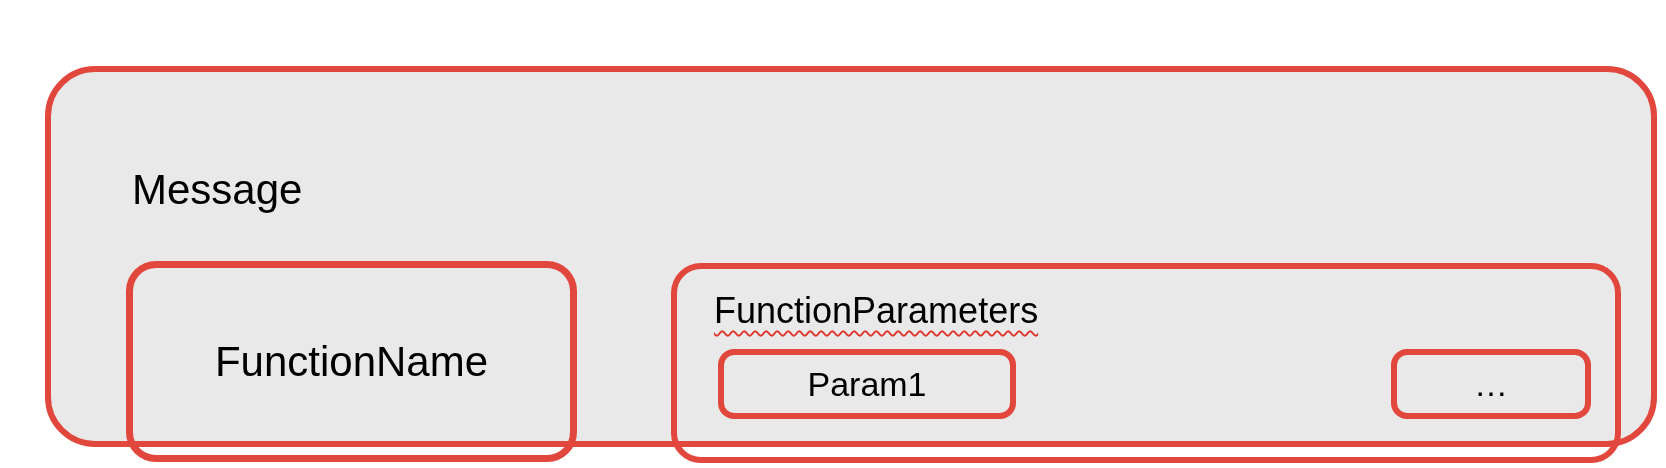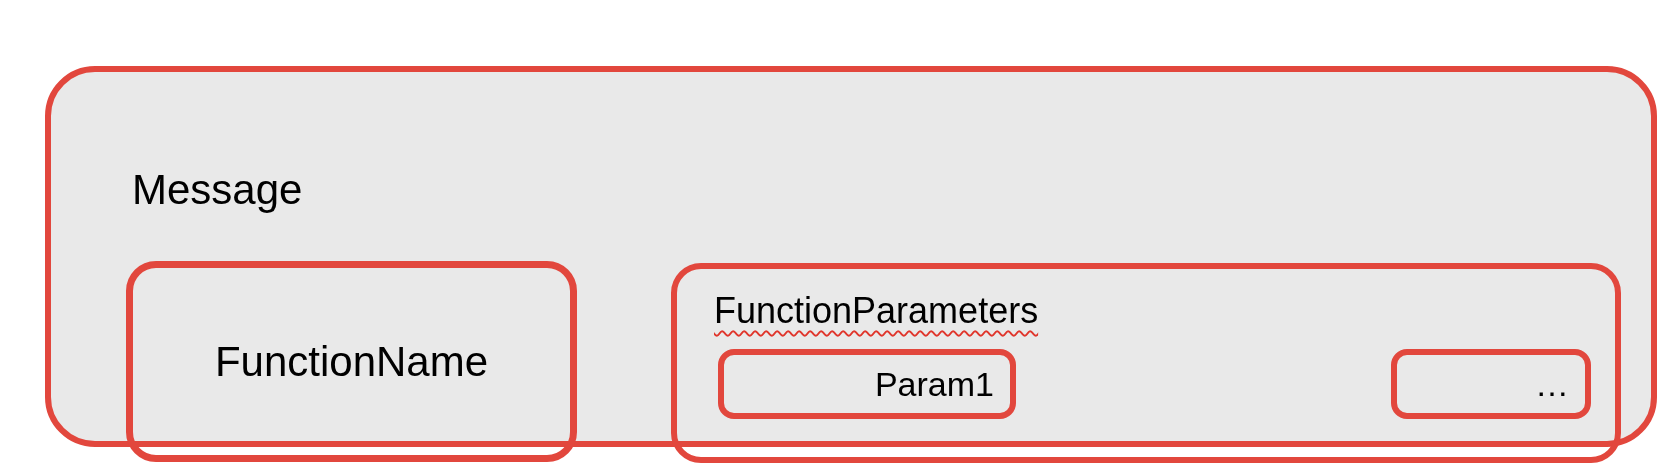--- a/index.html
+++ b/index.html
@@ -71,21 +71,21 @@
     text-decoration-thickness: 2px;
     text-underline-offset: 7px;
   }
   .param-box {
     top: 277px;
     height: 70px;
     border-radius: 16px;
     background: transparent;
     display: flex;
     align-items: center;
-    justify-content: flex-end;
+    justify-content: center;
   }
   .param-box-1 { left: 667px;  width: 298px; }
   .param-box-2 { left: 1005px; width: 301px; }
   .param-box-3 { left: 1340px; width: 200px; }
   .param-label {
     font-size: 34px;
     white-space: nowrap;
   }
 </style>
 </head>

